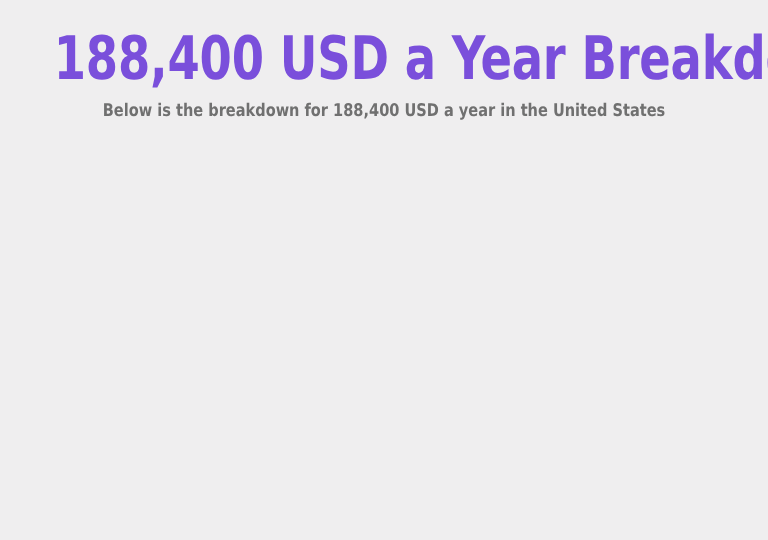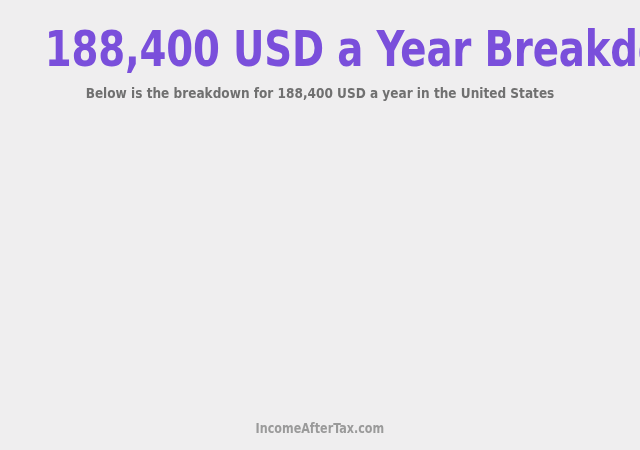--- a/index.html
+++ b/index.html
@@ -118,17 +118,14 @@
 
   <div class="header">
     <h1 class="page-title">188,400 USD a Year Breakdown</h1>
     <p class="page-subtitle">Below is the breakdown for 188,400 USD a year in the United States</p>
   </div>
 
   <div class="chart-area">
     <div class="chart-canvas"></div>
   </div>
 
-  <div class="footer">
-    <span class="footer-credit">IncomeAfterTax.com</span>
-  </div>
 
 </div>
 
 </body></html>

